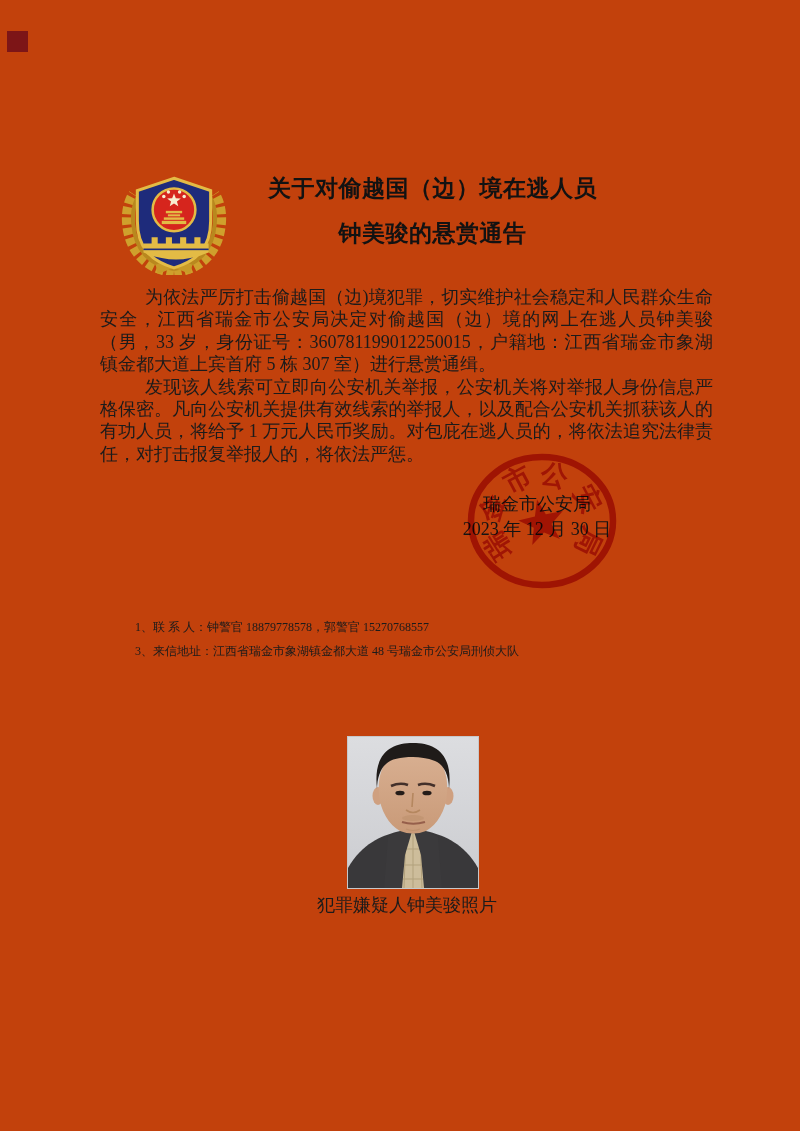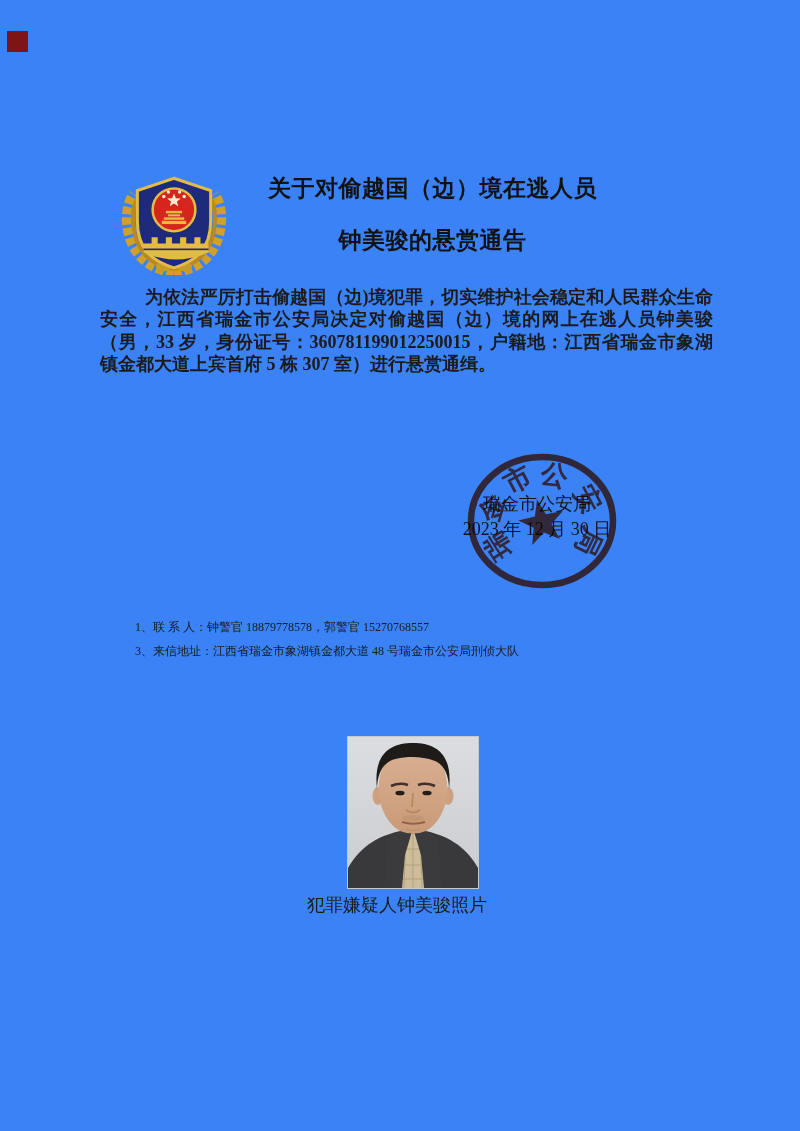--- a/index.html
+++ b/index.html
@@ -1,37 +1,37 @@
 <!DOCTYPE html>
 <html><head>
 <meta charset="utf-8">
 <style>
   html,body{margin:0;padding:0;background:#ffffff;}
   .page{
-    position:relative;width:800px;height:1131px;background:#3b82f6;
+    position:relative;width:800px;height:1131px;background:#c2410c;
     font-family:"Liberation Serif","DejaVu Serif",serif;color:#1c1c1c;overflow:hidden;
   }
   .corner-mark{position:absolute;left:7px;top:31px;width:21px;height:21px;background:#7d1517;}
   .badge{position:absolute;left:119px;top:163px;width:110px;height:112px;}
   .title-line{position:absolute;left:225px;width:415px;text-align:center;
     font-weight:bold;font-size:23px;line-height:26px;color:#121212;letter-spacing:.5px;}
   .title-1{top:176px;}
-  .title-2{top:228px;}
+  .title-2{top:221px;}
   .bodytext{position:absolute;left:100px;top:286px;width:613px;
     font-size:18px;line-height:22.4px;text-align:justify;color:#1b1b1b;}
-  .bodytext p{margin:0;text-indent:45px;font-weight:bold;}
+  .bodytext p{margin:0;text-indent:45px;}
   .signature{position:absolute;left:437px;top:492px;width:200px;text-align:center;
     font-size:18px;line-height:25px;color:#141414;z-index:1;}
   .seal{position:absolute;left:454px;top:443px;width:178px;height:160px;z-index:2;
     mix-blend-mode:multiply;pointer-events:none;}
   .seal text{font-family:"Liberation Serif","DejaVu Serif",serif;font-weight:bold;}
   .contacts{position:absolute;left:135px;top:616px;width:600px;
     font-size:12px;line-height:23.5px;color:#1b1b1b;}
   .photo{position:absolute;left:348px;top:737px;width:130px;height:151px;outline:1px solid #c7c8ca;}
-  .caption{position:absolute;left:307px;top:893px;width:200px;text-align:left;
+  .caption{position:absolute;left:307px;top:893px;width:200px;text-align:center;
     font-size:18px;color:#1b1b1b;}
 </style>
 </head>
 <body>
 
 <div class="page">
 
   <div class="corner-mark"></div>
 
   <svg class="badge" viewBox="0 0 108 110" aria-hidden="true">
@@ -65,20 +65,21 @@
       <path d="M24,79 h8 v-6 h6 v6 h8 v-6 h6 v6 h8 v-6 h6 v6 h8 v-6 h6 v6 h8 v9 c-22,9 -42,9 -64,0 Z" fill="#e3bb45"></path>
       <rect x="24" y="84" width="64" height="1.6" fill="#1e2b7b"></rect>
     </g>
   </svg>
 
   <div class="title-line title-1">关于对偷越国（边）境在逃人员</div>
   <div class="title-line title-2">钟美骏的悬赏通告</div>
 
   <div class="bodytext">
     <p>为依法严厉打击偷越国（边)境犯罪，切实维护社会稳定和人民群众生命安全，江西省瑞金市公安局决定对偷越国（边）境的网上在逃人员钟美骏（男，33 岁，身份证号：360781199012250015，户籍地：江西省瑞金市象湖镇金都大道上宾首府 5 栋 307 室）进行悬赏通缉。</p>
+    <p>发现该人线索可立即向公安机关举报，公安机关将对举报人身份信息严格保密。凡向公安机关提供有效线索的举报人，以及配合公安机关抓获该人的有功人员，将给予 1 万元人民币奖励。对包庇在逃人员的，将依法追究法律责任，对打击报复举报人的，将依法严惩。</p>
   </div>
 
   <div class="signature">
     <div>瑞金市公安局</div>
     <div>2023 年 12 月 30 日</div>
   </div>
 
   <svg class="seal" viewBox="0 0 178 160" aria-hidden="true">
     <ellipse cx="88" cy="78" rx="71" ry="64" fill="none" stroke="#cf4132" stroke-width="6.5" opacity="0.95"></ellipse>
     <g fill="#cf4132" font-size="27" text-anchor="middle" opacity="0.92">

